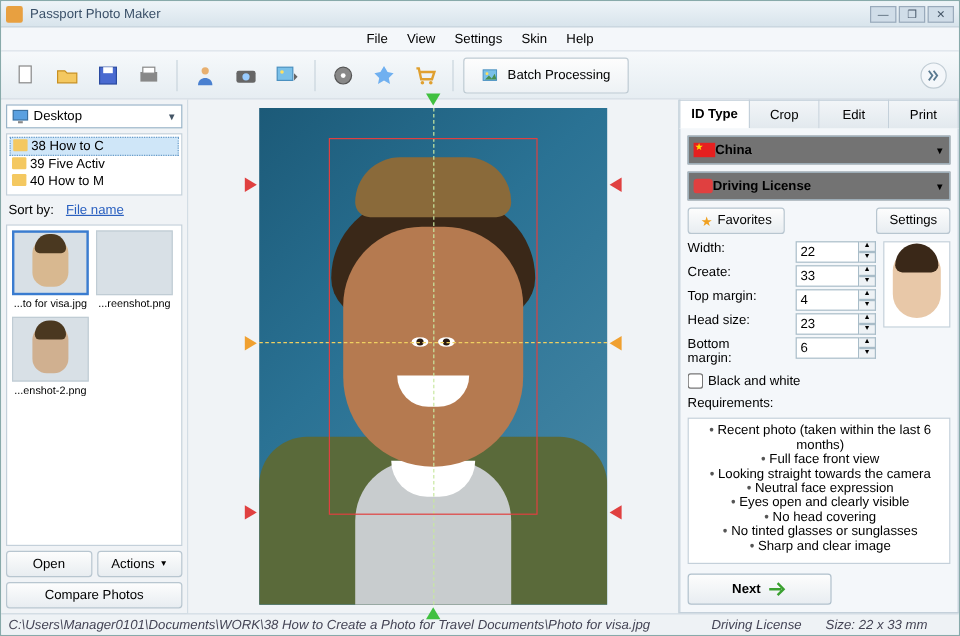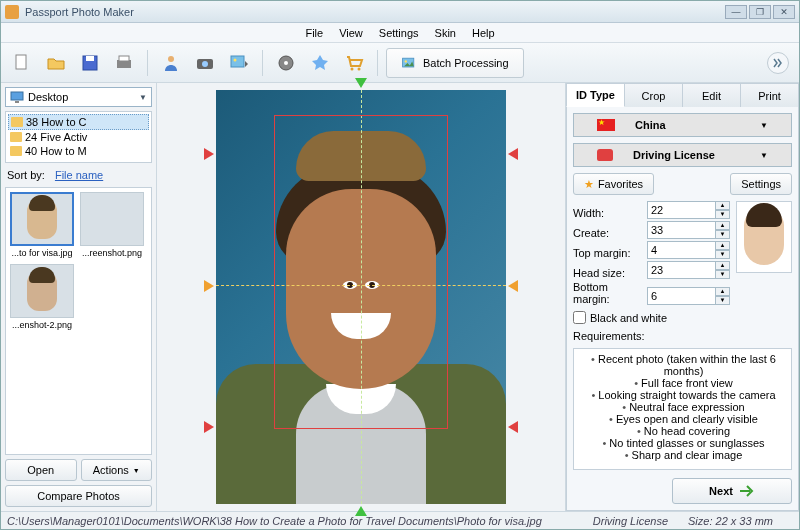--- a/index.html
+++ b/index.html
@@ -15,21 +15,21 @@
 .tbtn { width: 30px; height: 30px; border: 1px solid transparent; border-radius: 3px; display: flex; align-items: center; justify-content: center; cursor: pointer; }
 .tbtn svg { width: 20px; height: 20px; }
 .sep { width: 1px; height: 26px; background: #c8d4dc; margin: 0 4px; }
 .batch-btn { height: 30px; padding: 0 14px; border: 1px solid #c0ccd4; border-radius: 3px; background: linear-gradient(#fdfdfd,#eef2f5); display: flex; align-items: center; gap: 6px; cursor: pointer; }
 .expand-btn { width: 22px; height: 22px; border: 1px solid #c0ccd4; border-radius: 11px; background: #f4f7fa; margin-left: auto; margin-right: 4px; display:flex; align-items:center; justify-content:center; cursor:pointer; }
 .body { flex: 1; display: flex; min-height: 0; }
 .left { width: 156px; background: #f0f3f6; border-right: 1px solid #cdd8e0; display: flex; flex-direction: column; padding: 4px; gap: 4px; }
 .desktop-combo { height: 20px; background: #fff; border: 1px solid #9ab4c8; display: flex; align-items: center; padding: 0 4px; gap: 4px; }
 .desktop-combo .chev { margin-left: auto; font-size: 8px; color: #456; }
 .fs-box { height: 52px; background: #fff; border: 1px solid #c4d0da; padding: 2px; overflow: hidden; font-size: 10px; }
-.fs-row { display:flex; align-items:center; gap:3px; white-space:nowrap; padding:1px 2px; }
+.fs-row { display:flex; align-items:flex-start; gap:3px; white-space:nowrap; padding:1px 2px; }
 .fs-row.sel { background:#cfe6f8; border:1px dotted #6a9cc8; }
 .fs-folder { width:12px; height:10px; background:#f4c860; border-radius:1px; }
 .sort-row { display: flex; align-items: center; gap: 10px; padding: 2px 2px; }
 .sort-row a { color: #2a60c0; text-decoration: underline; cursor: pointer; }
 .thumbs { flex: 1; background: #fff; border: 1px solid #c4d0da; padding: 4px; display: flex; flex-wrap: wrap; gap: 6px; align-content: flex-start; overflow: hidden; }
 .thumb { width: 64px; }
 .thumb-img { width: 64px; height: 54px; background: #d8e0e6; border: 1px solid #c0ccd4; display:flex; align-items:center; justify-content:center; }
 .thumb.sel .thumb-img { border: 2px solid #3a7cd0; }
 .thumb-label { margin-top: 2px; font-size: 9px; text-align: center; overflow: hidden; white-space: nowrap; text-overflow: ellipsis; }
 .left-btns { display: flex; gap: 4px; }
@@ -48,40 +48,40 @@
 .m-or-r { right:-12px; border-right:10px solid #f0a030; }
 .crop-rect { position:absolute; border:1px solid #e04040; pointer-events:none; }
 .guide-v { position:absolute; top:0; bottom:0; width:0; border-left:1px dashed #c8e8a0; }
 .guide-h { position:absolute; left:0; right:0; height:0; border-top:1px dashed #f0d060; }
 .right { width: 234px; background: #f0f3f6; border-left: 1px solid #cdd8e0; display:flex; flex-direction:column; padding: 0; }
 .tabs { display:flex; height:24px; }
 .tab { flex:1; background: linear-gradient(#f2f5f8,#e2e9ee); border:1px solid #c4d0da; border-bottom:none; display:flex; align-items:center; justify-content:center; cursor:pointer; font-size:10px; }
 .tab.active { background:#fff; border-bottom:1px solid #fff; font-weight:bold; }
 .tab:not(:first-child){ border-left:none; }
 .right-inner { flex:1; border:1px solid #c4d0da; border-top:none; padding:6px; display:flex; flex-direction:column; gap:6px; background:#f4f7fa; overflow:hidden; }
-.dd { height:24px; background:#e5e5e5; border:1px solid #a8bcc8; display:flex; align-items:center; padding:0 23px; gap:20px; cursor:pointer; }
+.dd { height:24px; background:#737373; border:1px solid #a8bcc8; display:flex; align-items:center; padding:0 4px; gap:0; cursor:pointer; }
 .dd .chev { margin-left:auto; font-size:8px; }
 .flag-cn { width:18px; height:12px; background:#e62020; position:relative; }
 .flag-cn::after { content:"★"; color:#ffde00; position:absolute; left:1px; top:-1px; font-size:8px; }
 .car-icon { width:16px; height:12px; background:#e04040; border-radius:3px 3px 2px 2px; position:relative; }
 .fav-row { display:flex; gap:6px; }
 .settings-block { display:flex; gap:6px; }
 .settings-fields { flex:1; display:flex; flex-direction:column; gap:2px; }
-.field-row { display:flex; align-items:flex-end; gap:0; }
+.field-row { display:flex; align-items:flex-start; gap:16px; }
 .field-row label { width:74px; }
 .spinner { flex:1; display:flex; }
 .spinner input { flex:1; width:100%; height:18px; border:1px solid #a8bcc8; padding:0 3px; font-size:11px; }
 .spinner .spins { width:14px; display:flex; flex-direction:column; }
 .spinner .spins div { flex:1; border:1px solid #a8bcc8; border-left:none; background:#eef2f5; font-size:6px; text-align:center; line-height:7px; cursor:pointer; }
 .sample-photo { width:56px; height:72px; background:#fff; border:1px solid #c4d0da; display:flex; align-items:center; justify-content:center; }
 .chk-row { display:flex; align-items:center; gap:4px; }
 .req-box { flex:1; border:1px solid #c4d0da; background:#fff; padding:4px 6px; overflow:auto; font-size:10px; }
 .req-box ul { list-style:none; padding-left:2px;text-align:center; }
 .req-box li::before { content:"• "; color:#555; }
-.next-row { display:flex; justify-content:flex-end; padding-top:2px; }
+.next-row { display:flex; justify-content:flex-start; padding-top:2px; }
 .next-btn { width:120px; height:26px; background:linear-gradient(#fdfdfd,#e8edf1); border:1px solid #b0c0cc; border-radius:3px; display:flex; align-items:center; justify-content:center; gap:6px; font-weight:bold; cursor:pointer; }
 .statusbar { height:18px; border-top:1px solid #cdd8e0; background:#eef2f5; display:flex; align-items:center; padding:0 6px; font-size:10px; color:#445; }
 .statusbar .seg { margin-right:20px;font-style:italic; }
 
 .face { position:absolute; left:50%; top:48%; transform:translate(-50%,-50%); width:150px; height:200px; background:#b57a50; border-radius:70px 70px 80px 80px; }
 .hair { position:absolute; left:50%; top:18%; transform:translateX(-50%); width:170px; height:100px; background:#3a2818; border-radius:80px 80px 40px 40px; }
 .hair-top { position:absolute; left:50%; top:10%; transform:translateX(-50%); width:130px; height:50px; background:#8a6a3a; border-radius:60px 60px 20px 20px; }
 .jacket { position:absolute; left:50%; bottom:0; transform:translateX(-50%); width:290px; height:140px; background:#5a6a3a; border-radius:40px 40px 0 0; }
 .tshirt { position:absolute; left:50%; bottom:0; transform:translateX(-50%); width:130px; height:120px; background:#c8ccce; border-radius:50px 50px 0 0; }
 .tshirt::before { content:""; position:absolute; left:50%; top:0; transform:translateX(-50%); width:70px; height:30px; background:#fff; border-radius:0 0 40px 40px; }
@@ -204,21 +204,21 @@
         <span>Desktop</span>
         <span class="chev">▼</span>
       </div>
       <div class="fs-box">
         <div class="fs-row sel">
             <div class="fs-folder"></div>
             <span>38 How to C</span>
           </div>
         <div class="fs-row">
             <div class="fs-folder"></div>
-            <span>24 Five Activ</span>
+            <span>39 Five Activ</span>
           </div>
         <div class="fs-row">
             <div class="fs-folder"></div>
             <span>40 How to M</span>
           </div>
       </div>
       <div class="sort-row">
         <span>Sort by:</span>
         <a>File name</a>
       </div>

